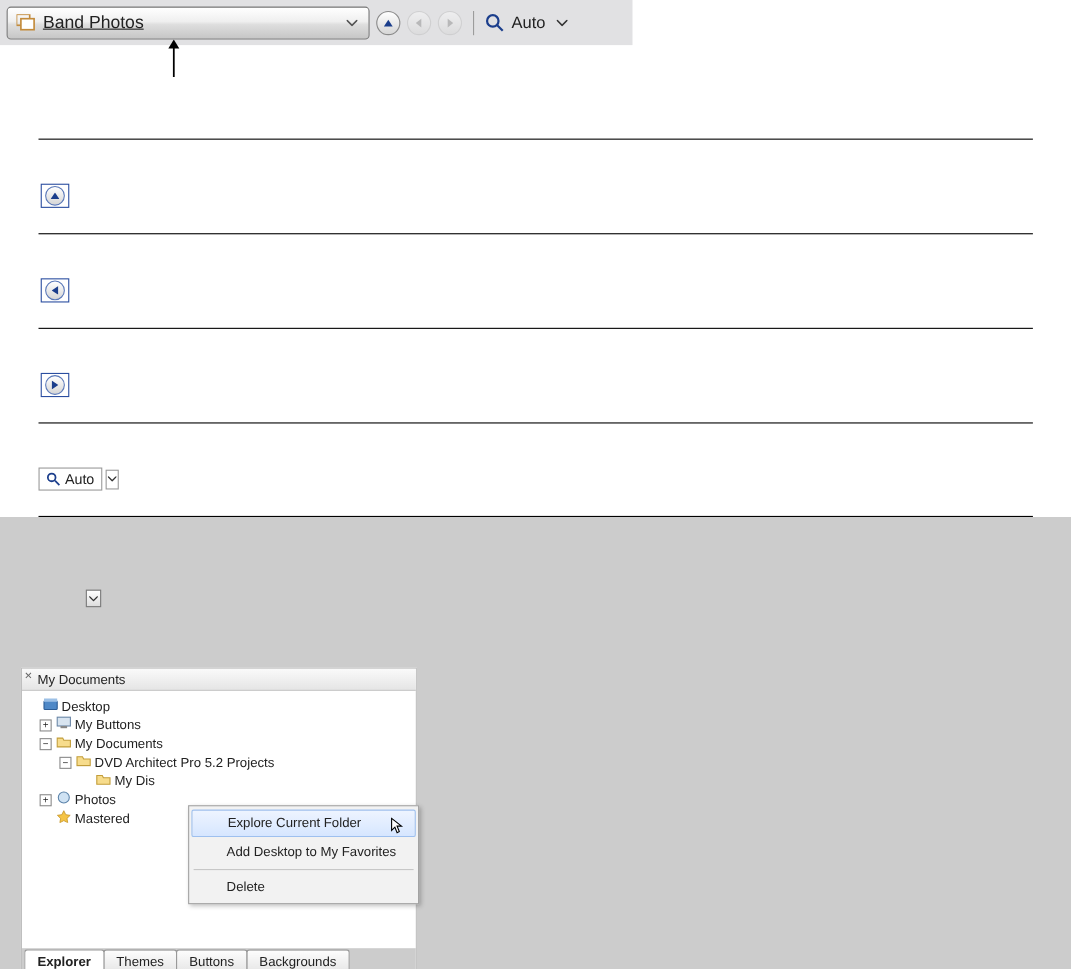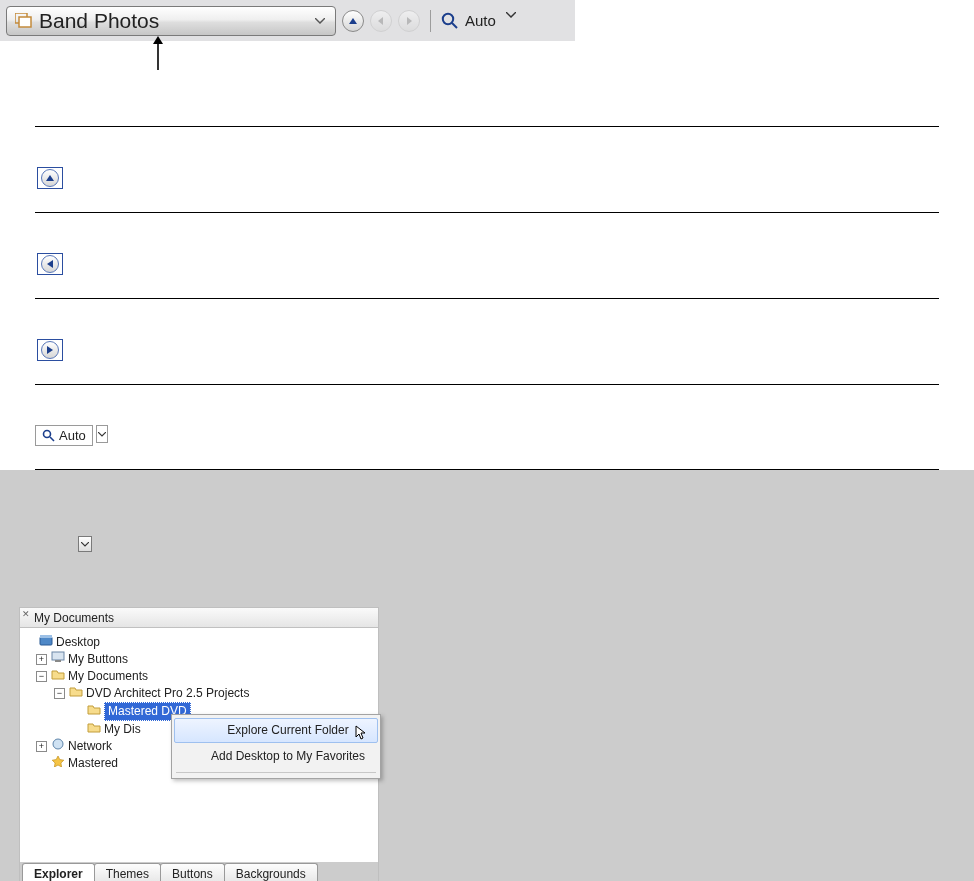--- a/index.html
+++ b/index.html
@@ -9,33 +9,33 @@
   .toolbar {
     height:41px; background:#e1e1e3; display:flex; align-items:center;
     padding-left:6px; gap:6px; width:575px;
   }
   .dropdown {
     position:relative; display:flex; align-items:center; height:30px;
     width:330px; padding:0 8px 0 8px; border:1px solid #7a7a7a;
     border-radius:4px;
     background:linear-gradient(to bottom,#ffffff 0%,#efefef 45%,#dedede 55%,#c6c6c6 100%);
   }
-  .dropdown .label { margin-left:6px; font-size:21px; }
+  .dropdown .label { margin-left:6px; font-size:16px;text-decoration:underline; }
   .dropdown .chev { position:absolute; right:10px; }
 
   .roundbtn {
     width:22px; height:22px; border-radius:50%;
     background:linear-gradient(to bottom,#fff,#d6d6d6);
     border:1px solid #8a8a8a; display:flex; align-items:center; justify-content:center;
   }
   .roundbtn.disabled{ opacity:.45; border-color:#bbb;}
   .sep{ width:1px; height:22px; background:#9c9c9c; margin:0 4px; }
 
   .auto-btn, .mini-auto {
-    display:flex; gap:4px; font-size:15px;
+    display:flex; align-items:center; gap:4px; font-size:15px;
   }
   .auto-btn .chev{font-size:10px; margin-left:6px;}
 
   .arrow-anno{position:absolute; left:150px; top:36px; font-size:28px; line-height:1;}
 
   
   .cells{ margin:85px 35px 0 35px; }
   .cell-row{ border-top:1px solid #000; padding:40px 0 23px 0; }
   .cell-row:last-child{ border-bottom:1px solid #000; }
   .cell-btn{ border:1px solid #2b4ea0; background:#fff; width:26px; height:22px;
@@ -50,29 +50,29 @@
              background:linear-gradient(#fff,#ddd); border:1px solid #7a7a7a;
              display:flex; align-items:center; justify-content:center;}
 
   
   .panel{ position:absolute; left:19px; top:137px; width:360px; height:278px;
           background:#fff; display:flex; flex-direction:column; border:1px solid #bfbfbf;}
   .panel-close{ position:absolute; left:2px; top:1px; font-size:9px; color:#666; }
   .panel-titlebar{ height:20px; background:linear-gradient(to bottom,#fafafa,#e5e5e5);
                    border-bottom:1px solid #c0c0c0; display:flex; align-items:center;
                    padding-left:14px; font-size:12px;}
-  .tree{ flex:1; overflow:hidden; padding:6px 0 6px 4px; font-size:12px; line-height:17px;text-align:center;}
+  .tree{ flex:1; overflow:hidden; padding:6px 0 6px 4px; font-size:12px; line-height:17px;}
   .node{ display:flex; align-items:center; white-space:nowrap;}
   .exp{ width:11px; height:11px; border:1px solid #8a8a8a;
         display:flex; align-items:center; justify-content:center; font-size:9px;
         line-height:1; margin-right:4px; background:#fff;}
   .noexp{ width:11px; height:11px; margin-right:4px; display:inline-block;}
   .sel{ background:#3168d6; color:#fff; border:1px dotted #fff; padding:0 3px;}
   .folder-icon{ width:14px; height:12px; display:inline-block; margin-right:3px;}
-  .ctx{ position:absolute; left:151px; top:106px; width:210px; background:#f2f2f2;
+  .ctx{ position:absolute; left:151px; top:124px; width:210px; background:#f2f2f2;
         border:1px solid #a3a3a3; box-shadow:2px 2px 4px rgba(0,0,0,.25);
         font-size:12px; padding:2px 0;}
   .ctx .mi{ padding:4px 10px 4px 34px; position:relative;}
   .ctx .mi.sel-mi{ background:linear-gradient(to bottom,#eef4ff,#d6e6ff);
                    border:1px solid #9ec0ef; border-radius:2px; margin:1px 2px; padding:3px 8px 3px 32px;}
   .ctx hr{ border:none; border-top:1px solid #c7c7c7; margin:3px 4px;}
   .ctx .cursor{ position:absolute; right:8px; top:6px; }
 
   .tabs{ height:22px; background:#ccc; display:flex; align-items:flex-end;
          padding-left:2px; gap:0; font-size:12px;}
@@ -235,48 +235,39 @@
         </span>
         <span>My Documents</span>
       </div>
       <div class="node" style="padding-left:30px;">
         <span class="exp">−</span>
         <span>
           <svg class="folder-icon" width="14" height="12">
               <path d="M1 3h5l1 2h6v6H1z" fill="#f7dc8c" stroke="#c29d3a"></path>
             </svg>
         </span>
-        <span>DVD Architect Pro 2.5 Projects</span>
+        <span>DVD Architect Pro 5.2 Projects</span>
       </div>
       <div class="node" style="padding-left:48px;">
         <span class="noexp"></span>
         <span>
           <svg class="folder-icon" width="14" height="12">
               <path d="M1 3h5l1 2h6v6H1z" fill="#f7dc8c" stroke="#c29d3a"></path>
             </svg>
         </span>
-        <span class="sel">Mastered DVD</span>
-      </div>
-      <div class="node" style="padding-left:48px;">
-        <span class="noexp"></span>
-        <span>
-          <svg class="folder-icon" width="14" height="12">
-              <path d="M1 3h5l1 2h6v6H1z" fill="#f7dc8c" stroke="#c29d3a"></path>
-            </svg>
-        </span>
         <span>My Dis</span>
       </div>
       <div class="node" style="padding-left:12px;">
         <span class="exp">+</span>
         <span>
           <svg class="folder-icon" width="14" height="12">
               <circle cx="7" cy="6" r="5" fill="#cfe2f3" stroke="#5d84aa"></circle>
             </svg>
         </span>
-        <span>Network</span>
+        <span>Photos</span>
       </div>
       <div class="node" style="padding-left:12px;">
         <span class="noexp"></span>
         <span>
           <svg class="folder-icon" width="14" height="12">
               <path d="M7 1l1.8 3.6 4 .6-2.9 2.8.7 4L7 10l-3.6 2 .7-4L1.2 5.2l4-.6z" fill="#f5c445" stroke="#c29020" stroke-width=".7"></path>
             </svg>
         </span>
         <span>Mastered</span>
       </div>
@@ -287,20 +278,23 @@
           <span class="cursor">
             <svg width="14" height="16">
                 <path d="M1 1 L1 12 L4 9 L6 14 L8 13 L6 8 L10 8 Z" fill="#fff" stroke="#000" stroke-width="1"></path>
               </svg>
           </span>
         </div>
         <div class="mi">
           <span>Add Desktop to My Favorites</span>
         </div>
         <hr>
+        <div class="mi">
+          <span>Delete</span>
+        </div>
       </div>
     </div>
 
     <div class="tabs">
       <div class="tab active">Explorer</div>
       <div class="tab">Themes</div>
       <div class="tab">Buttons</div>
       <div class="tab">Backgrounds</div>
     </div>
   </div>

